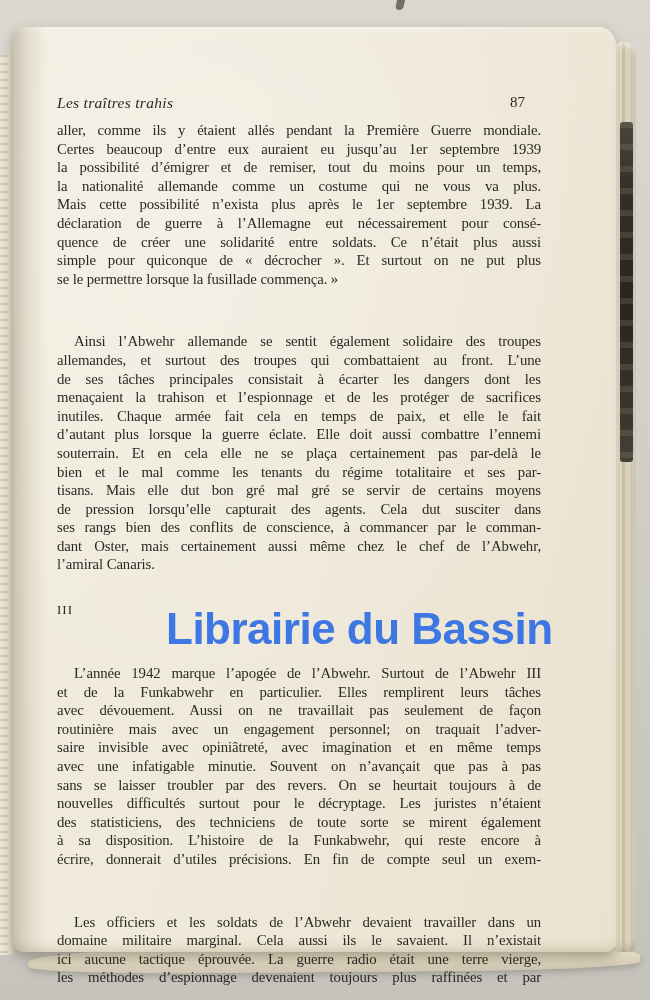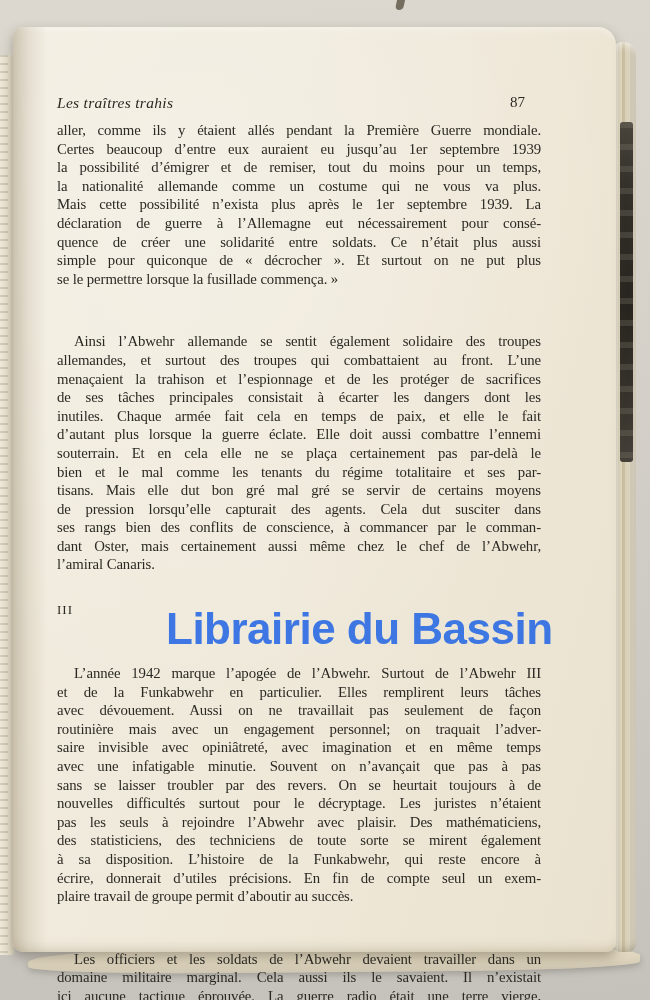--- a/index.html
+++ b/index.html
@@ -116,45 +116,43 @@
         <div class="line">Certes beaucoup d’entre eux auraient eu jusqu’au 1er septembre 1939</div>
         <div class="line">la possibilité d’émigrer et de remiser, tout du moins pour un temps,</div>
         <div class="line">la nationalité allemande comme un costume qui ne vous va plus.</div>
         <div class="line">Mais cette possibilité n’exista plus après le 1er septembre 1939. La</div>
         <div class="line">déclaration de guerre à l’Allemagne eut nécessairement pour consé-</div>
         <div class="line">quence de créer une solidarité entre soldats. Ce n’était plus aussi</div>
         <div class="line">simple pour quiconque de « décrocher ». Et surtout on ne put plus</div>
         <div class="line last">se le permettre lorsque la fusillade commença. »</div>
         <div class="line indent">Ainsi l’Abwehr allemande se sentit également solidaire des troupes</div>
         <div class="line">allemandes, et surtout des troupes qui combattaient au front. L’une</div>
+        <div class="line">de ses tâches principales consistait à écarter les dangers dont les</div>
         <div class="line">menaçaient la trahison et l’espionnage et de les protéger de sacrifices</div>
-        <div class="line">de ses tâches principales consistait à écarter les dangers dont les</div>
         <div class="line">inutiles. Chaque armée fait cela en temps de paix, et elle le fait</div>
         <div class="line">d’autant plus lorsque la guerre éclate. Elle doit aussi combattre l’ennemi</div>
         <div class="line">souterrain. Et en cela elle ne se plaça certainement pas par-delà le</div>
         <div class="line">bien et le mal comme les tenants du régime totalitaire et ses par-</div>
         <div class="line">tisans. Mais elle dut bon gré mal gré se servir de certains moyens</div>
         <div class="line">de pression lorsqu’elle capturait des agents. Cela dut susciter dans</div>
         <div class="line">ses rangs bien des conflits de conscience, à commancer par le comman-</div>
         <div class="line">dant Oster, mais certainement aussi même chez le chef de l’Abwehr,</div>
         <div class="line last">l’amiral Canaris.</div>
         <div class="sec-heading">III</div>
         <div class="line indent">L’année 1942 marque l’apogée de l’Abwehr. Surtout de l’Abwehr III</div>
         <div class="line">et de la Funkabwehr en particulier. Elles remplirent leurs tâches</div>
         <div class="line">avec dévouement. Aussi on ne travaillait pas seulement de façon</div>
         <div class="line">routinière mais avec un engagement personnel; on traquait l’adver-</div>
         <div class="line">saire invisible avec opiniâtreté, avec imagination et en même temps</div>
         <div class="line">avec une infatigable minutie. Souvent on n’avançait que pas à pas</div>
         <div class="line">sans se laisser troubler par des revers. On se heurtait toujours à de</div>
         <div class="line">nouvelles difficultés surtout pour le décryptage. Les juristes n’étaient</div>
-        <div class="line">pas les seuls à rejoindre l’Abwehr avec plaisir. Des mathématiciens,</div>
         <div class="line">des statisticiens, des techniciens de toute sorte se mirent également</div>
         <div class="line">à sa disposition. L’histoire de la Funkabwehr, qui reste encore à</div>
         <div class="line">écrire, donnerait d’utiles précisions. En fin de compte seul un exem-</div>
-        <div class="line last">plaire travail de groupe permit d’aboutir au succès.</div>
         <div class="line indent">Les officiers et les soldats de l’Abwehr devaient travailler dans un</div>
         <div class="line">domaine militaire marginal. Cela aussi ils le savaient. Il n’existait</div>
         <div class="line">ici aucune tactique éprouvée. La guerre radio était une terre vierge,</div>
         <div class="line">les méthodes d’espionnage devenaient toujours plus raffinées et par</div>
       </div>
   </div>
 
   <div class="watermark" style="color: rgb(43, 107, 228);">Librairie du Bassin</div>
 </div>
 

